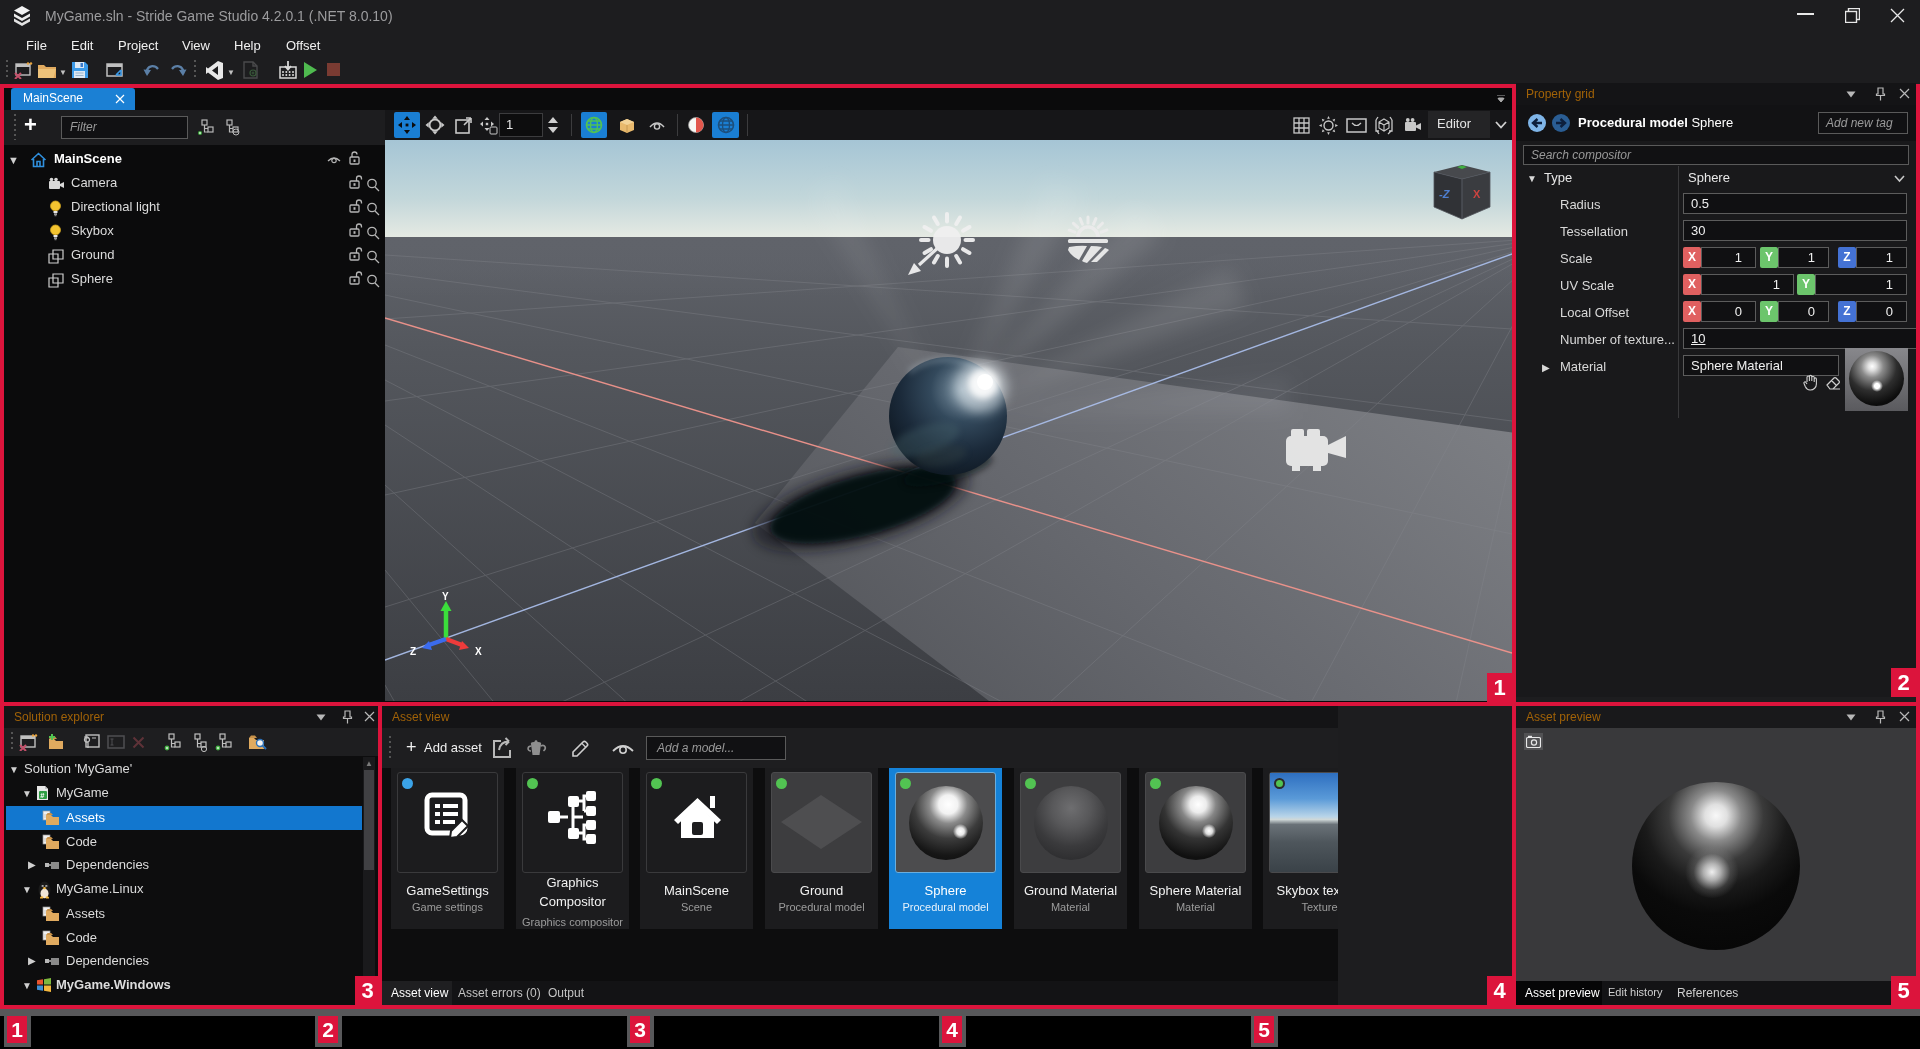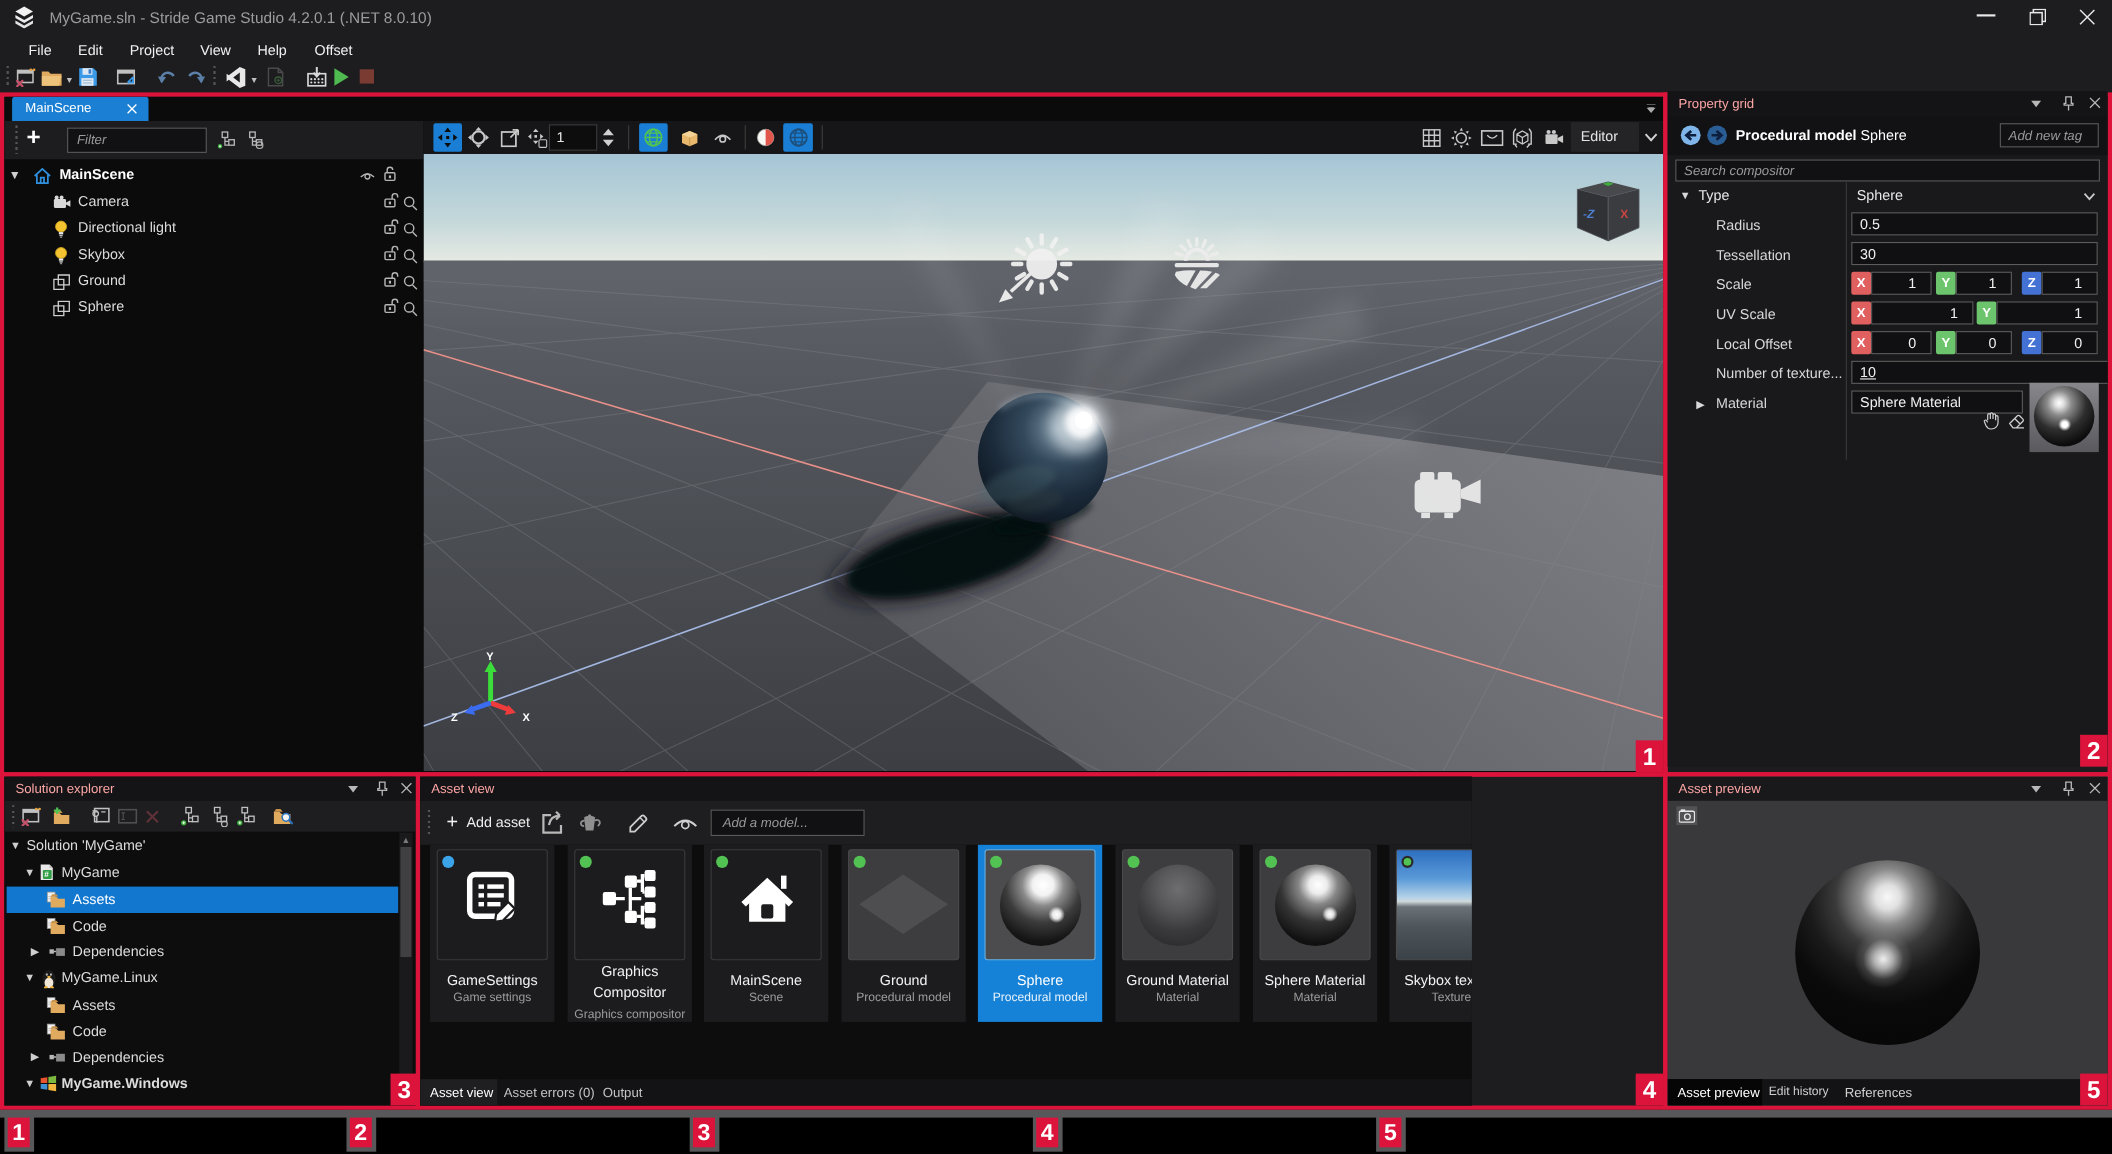--- a/index.html
+++ b/index.html
@@ -13,21 +13,21 @@
 #menubar  { left:12px; top:30px; width:1764px; height:26px; }
 #toolbar  { left:0; top:56px; width:1920px; height:28px; }
 .menuitem { position:absolute; top:8px; color:#f0f0f0; font-size:13px; }
 
 
 .redbox { position:absolute; border:4px solid #dc143c; }
 .redlabel { position:absolute; background:#dc143c; color:#fff; font-size:22px;
   font-weight:bold; text-align:center; line-height:29px; width:25px; height:29px; }
 
 
-.phead { position:absolute; background:#141416; color:#fca5a5; font-size:12px; }
+.phead { position:absolute; background:#141416; color:#a16207; font-size:12px; }
 .ptool { position:absolute; background:#1e1e20; }
 .input { position:absolute; background:#111113; border:1px solid #5a5a5a; color:#9a9a9a;
   font-size:12px; font-style:italic; }
 .treerow { position:absolute; color:#dcdcdc; font-size:13px; white-space:nowrap; }
 .vbox { position:absolute; height:21px; background:#101012; border:1px solid #5c5c5c;
   color:#f0f0f0; font-size:13px; line-height:19px; padding-left:7px; }
 .vbox.num { text-align:right; padding-right:13px; padding-left:0; }
 .badge { position:absolute; width:18px; height:21px; color:#fff; font-size:12px; font-weight:bold;
   text-align:center; line-height:21px; border-radius:2px; }
 .bx { background:#e06060; } .by { background:#6cc56c; } .bz { background:#4472d4; }

